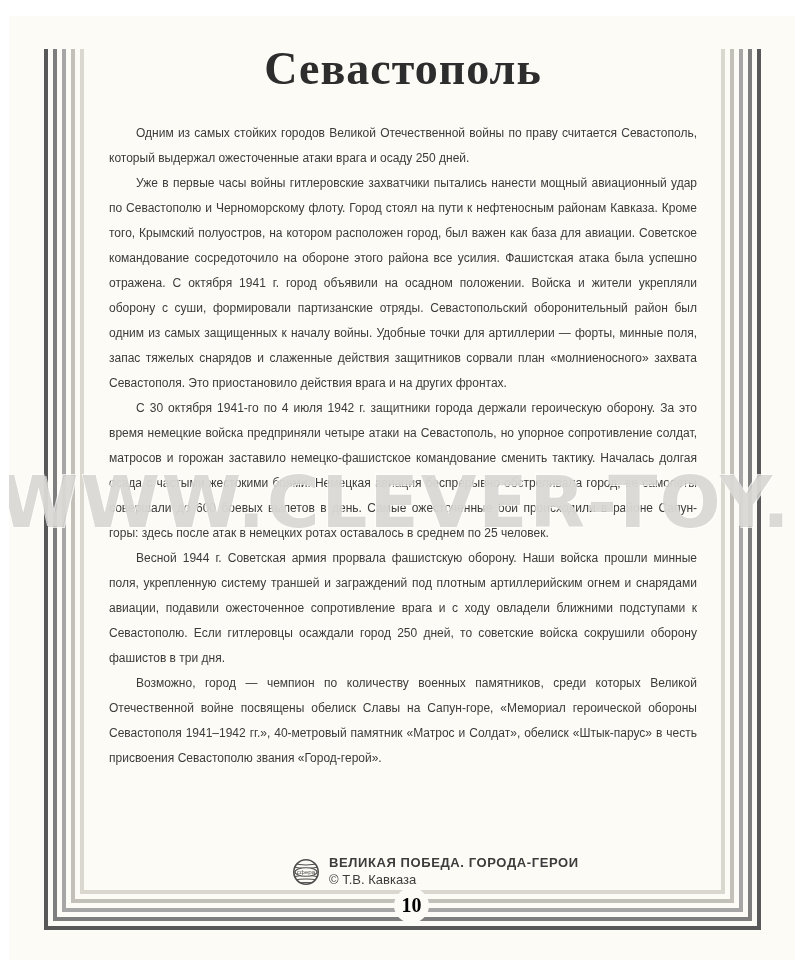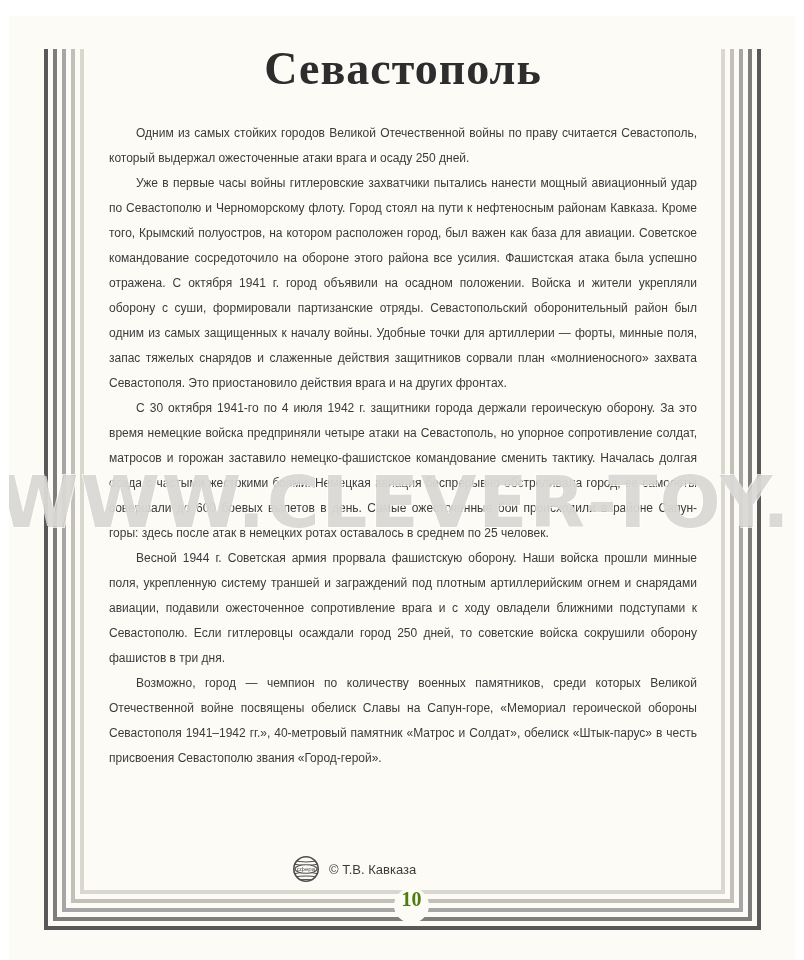--- a/index.html
+++ b/index.html
@@ -92,27 +92,27 @@
   
   .page-badge {
     position: absolute;
     left: 385px;
     top: 872px;
     width: 35px;
     height: 35px;
     border-radius: 50%;
     background: #fcfbf6;
     display: flex;
-    align-items: flex-start;
+    align-items: center;
     justify-content: center;
     z-index: 4;
     font-family: "Liberation Serif", "DejaVu Serif", serif;
     font-weight: 700;
     font-size: 20px;
-    color: #4d7c0f;
+    color: #000000;
   }
   
   .scan-strip {
     position: absolute;
     left: 68px;
     right: 30px;
     top: 950px;
     height: 7px;
     background: repeating-linear-gradient(90deg,
       rgba(95,90,84,0.45) 0 34px,
@@ -162,20 +162,21 @@
         <path d="M1 5.5 Q14 8.5 27 5.5"></path>
         <path d="M1 9 Q14 12 27 9"></path>
         <path d="M1 19 Q14 16 27 19"></path>
         <path d="M1 22.5 Q14 19.5 27 22.5"></path>
         <path d="M1 26 Q14 23 27 26"></path>
       </g>
       <ellipse cx="14" cy="14" rx="11" ry="4.2" fill="#fcfbf6" stroke="#4e4e4e" stroke-width="1.1"></ellipse>
       <text x="14" y="16.2" text-anchor="middle" font-size="6.2" font-family="Liberation Sans, sans-serif" fill="#4e4e4e">сфера</text>
     </svg>
     <div class="footer-text">
+      <div class="footer-series">ВЕЛИКАЯ ПОБЕДА. ГОРОДА-ГЕРОИ</div>
       <div class="footer-copy">© Т.В. Кавказа</div>
     </div>
   </div>
 
   <div class="page-badge">
     <span>10</span>
   </div>
 
   <div class="scan-strip"></div>
 

